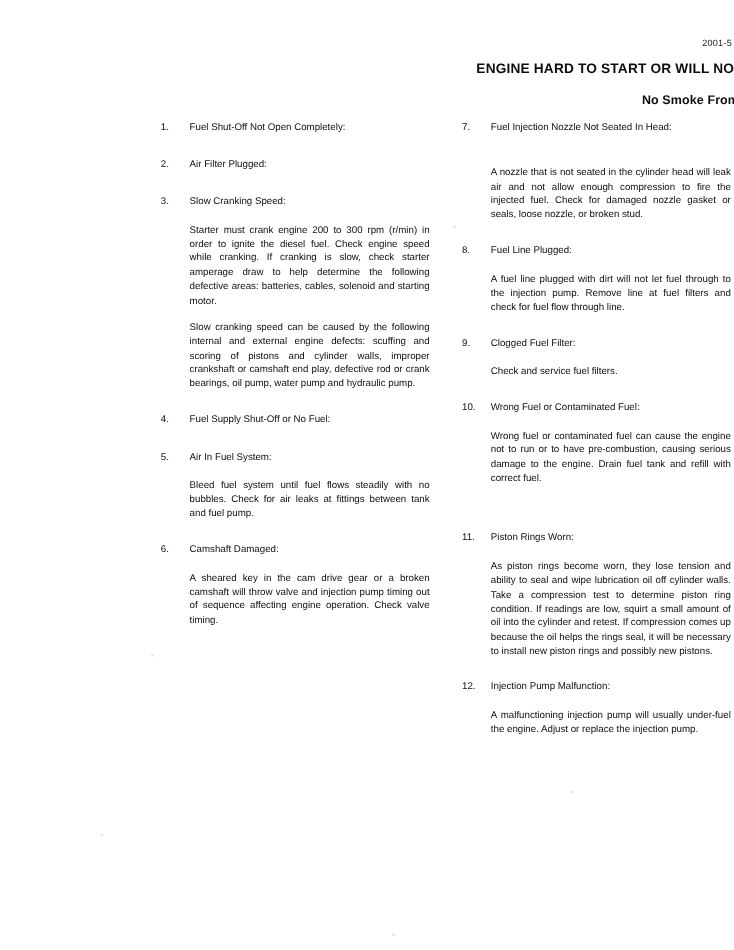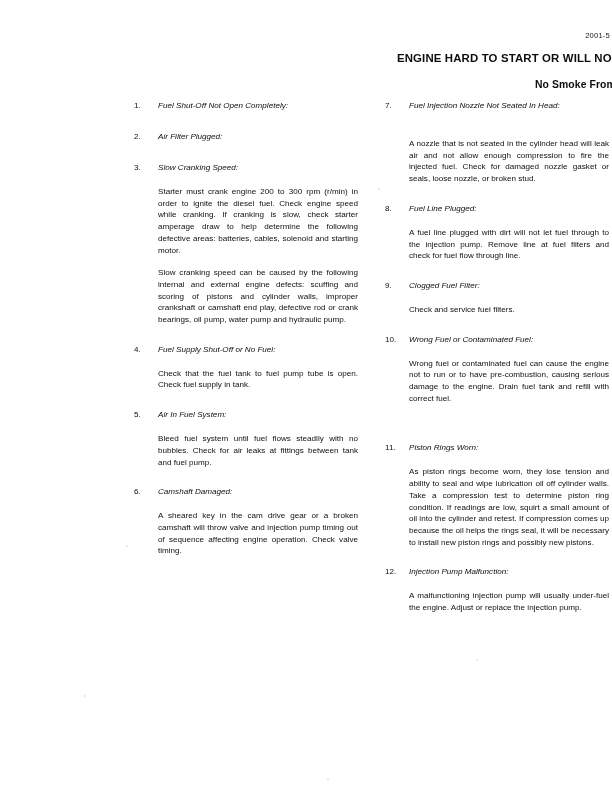--- a/index.html
+++ b/index.html
@@ -82,21 +82,20 @@
     top: 0;
     width: 22px;
     font-size: 8.1px;
     color: #0f0f0f;
   }
   .entry-title {
     display: block;
     margin-left: 24px;
     font-size: 8.1px;
     color: #0f0f0f;
-    font-style: italic;
   }
   .entry-body {
     margin-left: 24px;
     margin-top: 11px;
     font-size: 8.1px;
     line-height: 11.7px;
     text-align: justify;
     color: #0f0f0f;
   }
   .entry-body + .entry-body {
@@ -157,21 +156,20 @@
         <div class="entry-body">Slow cranking speed can be caused by the following internal and external engine defects: scuffing and scoring of pistons and cylinder walls, improper crankshaft or camshaft end play, defective rod or crank bearings, oil pump, water pump and hydraulic pump.</div>
       </div>
 
       <div class="gap-sm"></div>
 
       <div class="entry">
         <div class="entry-head">
           <span class="entry-num">4.</span>
           <span class="entry-title">Fuel Supply Shut-Off or No Fuel:</span>
         </div>
-        <div class="entry-body">Check that the fuel tank to fuel pump tube is open.  Check fuel supply in tank.</div>
       </div>
 
       <div class="gap-sm"></div>
 
       <div class="entry">
         <div class="entry-head">
           <span class="entry-num">5.</span>
           <span class="entry-title">Air In Fuel System:</span>
         </div>
         <div class="entry-body">Bleed fuel system until fuel flows steadily with no bubbles. Check for air leaks at fittings between tank and fuel pump.</div>

